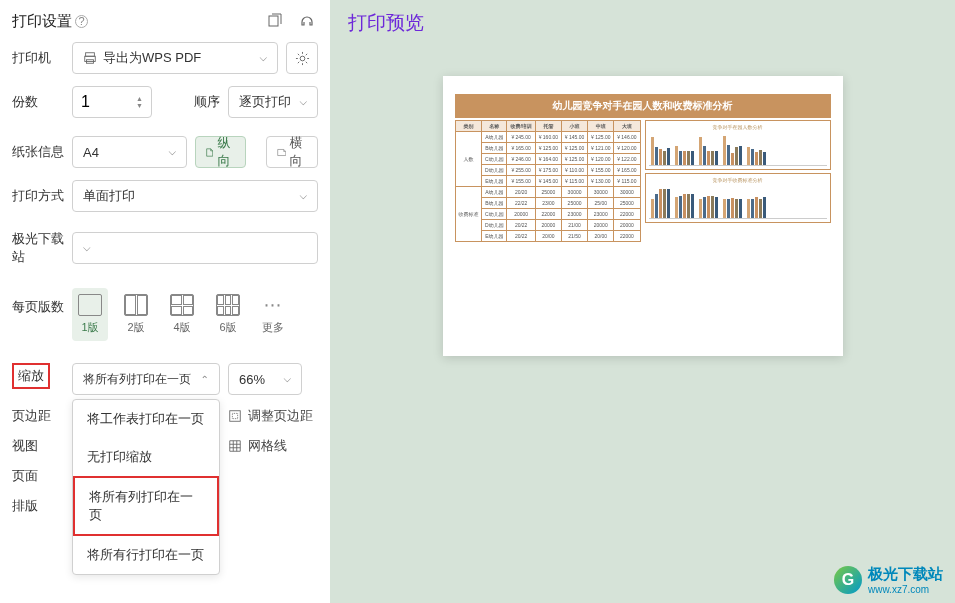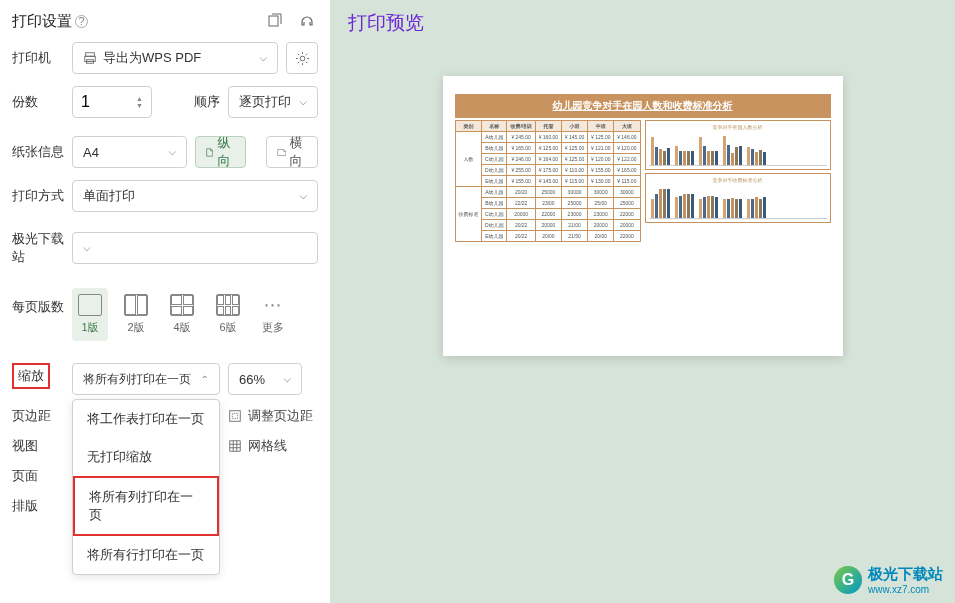--- a/index.html
+++ b/index.html
@@ -33,21 +33,21 @@
 .layout-icon span { border: 0.5px solid #888; }
 .more-dots { font-size: 18px; color: #888; letter-spacing: 1px; cursor: pointer; }
 .highlight-box { border: 2px solid #e03030; padding: 2px 4px; display: inline-block; }
 .dropdown-open { position: relative; }
 .dropdown-menu { position: absolute; top: 36px; left: 0; width: 148px; background: #fff; border: 1px solid #d0d0d0; border-radius: 4px; box-shadow: 0 2px 8px rgba(0,0,0,0.1); z-index: 100; }
 .dropdown-item { padding: 10px 14px; font-size: 13px; color: #333; cursor: pointer; }
 .dropdown-item.highlighted { border: 2px solid #e03030; }
 .side-opt { display: flex; align-items: center; gap: 6px; font-size: 13px; color: #444; cursor: pointer; }
 .preview-header { font-size: 19px; color: #6d28d9; margin-bottom: 12px; }
 .preview-page { background: #fff; width: 400px; height: 280px; margin: 40px auto 0; box-shadow: 0 2px 10px rgba(0,0,0,0.15); padding: 18px 12px; }
-.doc-title { background: #c8935f; color: #fff; text-align: center; padding: 5px; font-size: 10px; font-weight: bold; text-decoration: underline; }
+.doc-title { background: #c8935f; color: #fff; text-align: center; padding: 5px; font-size: 10px; font-weight: bold; }
 .doc-body { display: flex; gap: 4px; margin-top: 2px; }
 .doc-table { flex: 1; }
 .doc-table table { width: 100%; border-collapse: collapse; font-size: 5px; }
 .doc-table th, .doc-table td { border: 0.5px solid #c8935f; padding: 2px 1px; text-align: center; color: #555; }
 .doc-table th { background: #f5e8db; }
 .doc-charts { flex: 1; display: flex; flex-direction: column; gap: 3px; }
 .chart-box { border: 0.5px solid #c8935f; padding: 3px; }
 .chart-title { font-size: 5px; text-align: center; color: #b8935f; margin-bottom: 2px; }
 .chart-bars { display: flex; align-items: flex-end; height: 34px; gap: 1px; padding: 0 2px; border-bottom: 0.5px solid #ccc; }
 .bar { width: 3px; }

